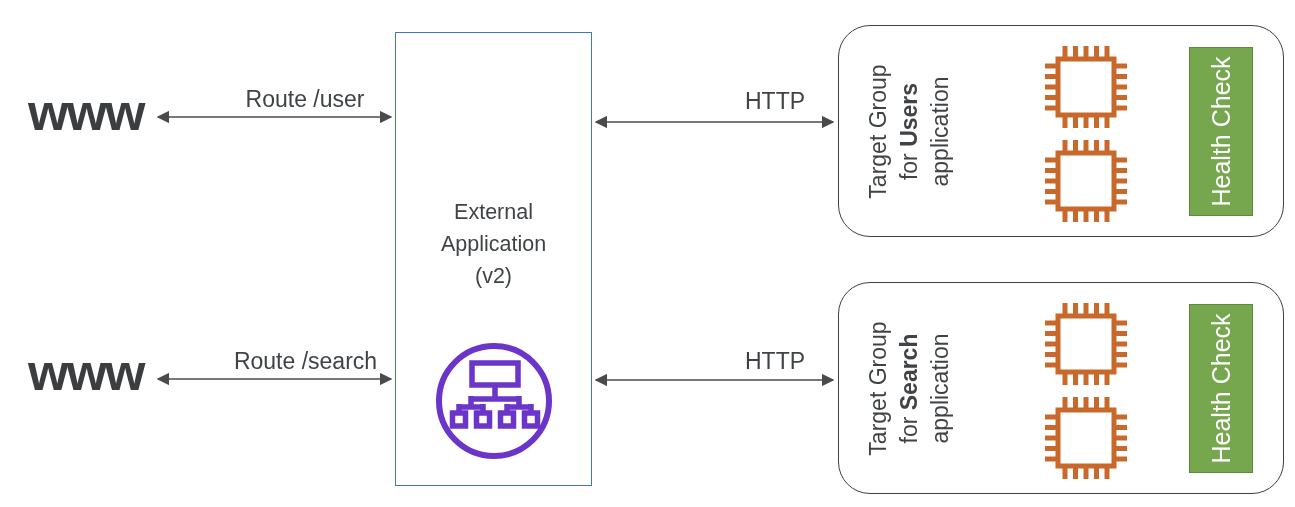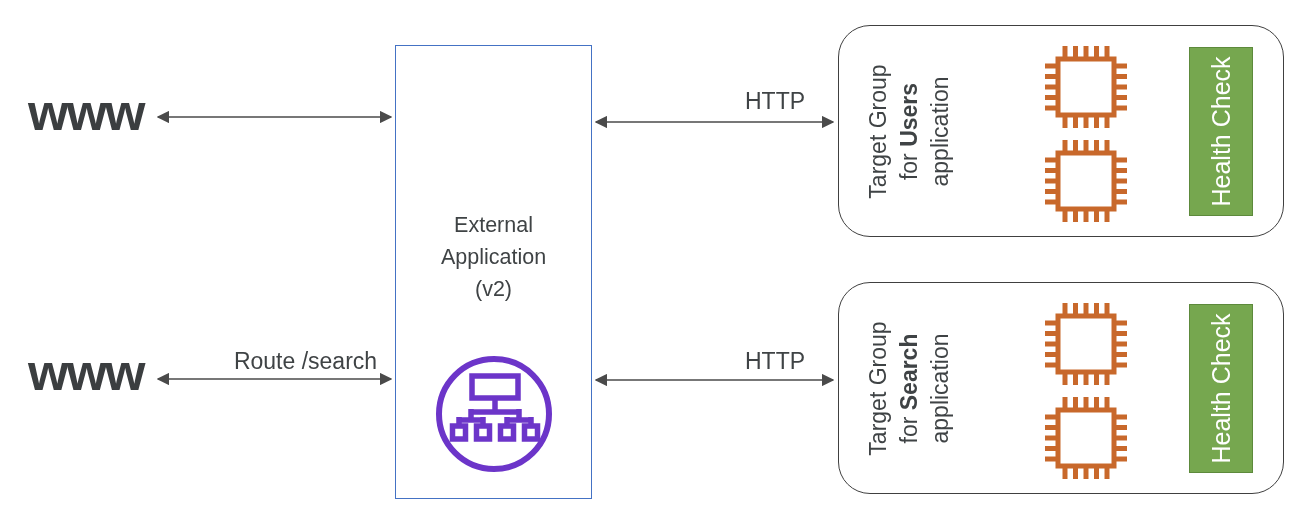--- a/index.html
+++ b/index.html
@@ -17,21 +17,21 @@
   .www{
     font-size:52px;font-weight:800;letter-spacing:-2px;
     color:#3b3e40;line-height:1;
   }
   
   .arrow-label{
     font-size:23px;color:#3f4345;text-align:center;white-space:nowrap;
   }
   
   .lb-box{
-    left:395px;top:45px;width:197px;height:454px;
+    left:395px;top:32px;width:197px;height:454px;
     border:1.5px solid #4472c4;background:#fff;box-sizing:border-box;
   }
   .lb-title{
     position:absolute;left:0;top:163px;width:100%;
     text-align:center;font-size:21.5px;line-height:32px;color:#3f4345;
   }
   .lb-icon{position:absolute;left:36px;top:306px;width:124px;height:124px;}
   
   .group{
     left:838px;width:446px;height:212px;
@@ -77,20 +77,21 @@
     </defs>
     <line x1="158" y1="117" x2="391" y2="117" stroke="#4a4a4a" stroke-width="1.5" marker-start="url(#ah)" marker-end="url(#ah)"></line>
     <line x1="158" y1="379" x2="391" y2="379" stroke="#4a4a4a" stroke-width="1.5" marker-start="url(#ah)" marker-end="url(#ah)"></line>
     <line x1="596" y1="122" x2="833" y2="122" stroke="#4a4a4a" stroke-width="1.5" marker-start="url(#ah)" marker-end="url(#ah)"></line>
     <line x1="596" y1="380" x2="833" y2="380" stroke="#4a4a4a" stroke-width="1.5" marker-start="url(#ah)" marker-end="url(#ah)"></line>
   </svg>
 
   <div class="abs www" style="left:28px;top:86px;">www</div>
   <div class="abs www" style="left:28px;top:346px;">www</div>
 
+  <div class="abs arrow-label" style="left:225px;top:86px;width:160px;">Route /user</div>
   <div class="abs arrow-label" style="left:218px;top:348px;width:175px;">Route /search</div>
   <div class="abs arrow-label" style="left:730px;top:88px;width:90px;">HTTP</div>
   <div class="abs arrow-label" style="left:730px;top:348px;width:90px;">HTTP</div>
 
   <div class="abs lb-box">
     <div class="lb-title">
       <div>External</div>
       <div>Application</div>
       <div>(v2)</div>
     </div>

